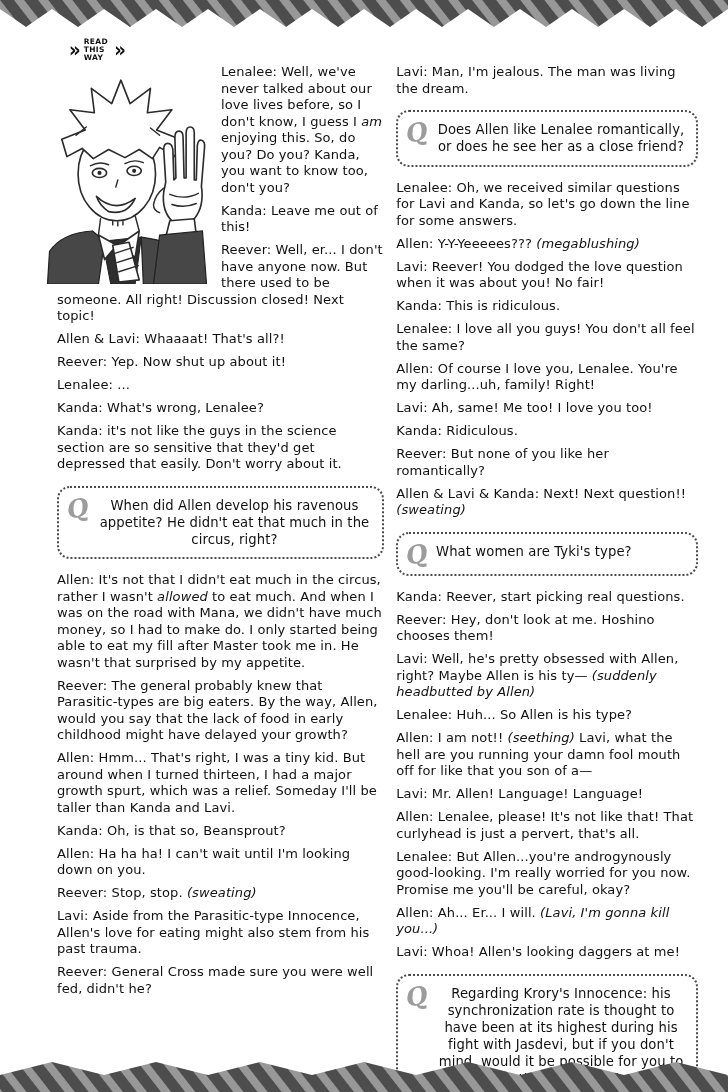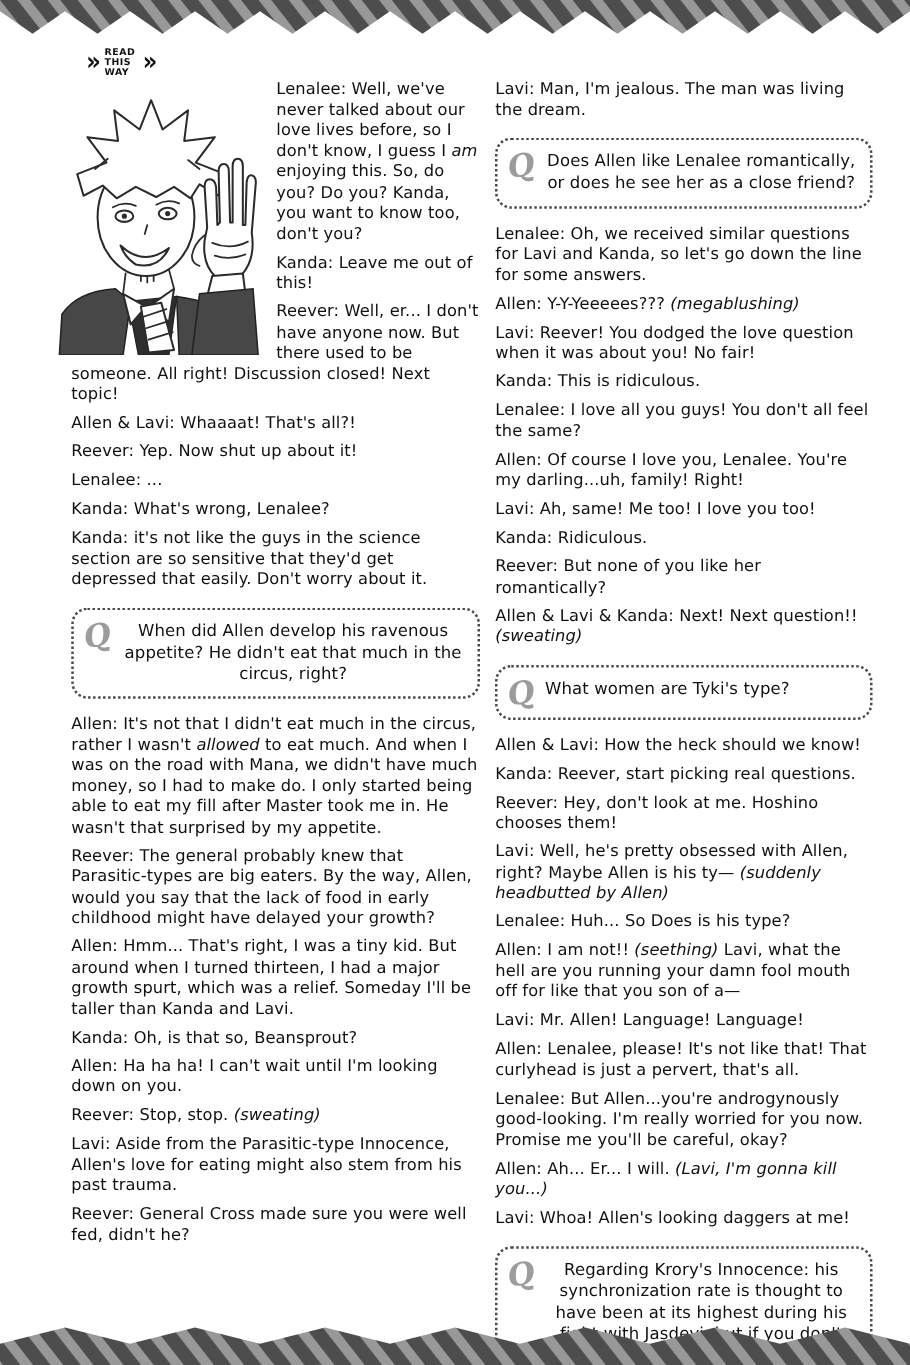--- a/index.html
+++ b/index.html
@@ -143,25 +143,24 @@
         <p class="para">Lenalee: I love all you guys! You don't all feel the same?</p>
         <p class="para">Allen: Of course I love you, Lenalee. You're my darling...uh, family! Right!</p>
         <p class="para">Lavi: Ah, same! Me too! I love you too!</p>
         <p class="para">Kanda: Ridiculous.</p>
         <p class="para">Reever: But none of you like her romantically?</p>
         <p class="para">Allen &amp; Lavi &amp; Kanda: Next! Next question!! <i>(sweating)</i></p>
         <div class="qbox">
           <span class="qicon">Q</span>
           <span class="qtext">What women are Tyki's type?</span>
         </div>
-        <p class="para">Allen &amp; Lavi: How the heck should we know!</p>
         <p class="para">Kanda: Reever, start picking real questions.</p>
         <p class="para">Reever: Hey, don't look at me. Hoshino chooses them!</p>
         <p class="para">Lavi: Well, he's pretty obsessed with Allen, right? Maybe Allen is his ty— <i>(suddenly headbutted by Allen)</i></p>
-        <p class="para">Lenalee: Huh... So Does is his type?</p>
+        <p class="para">Lenalee: Huh... So Allen is his type?</p>
         <p class="para">Allen: I am not!! <i>(seething)</i> Lavi, what the hell are you running your damn fool mouth off for like that you son of a—</p>
         <p class="para">Lavi: Mr. Allen! Language! Language!</p>
         <p class="para">Allen: Lenalee, please! It's not like that! That curlyhead is just a pervert, that's all.</p>
         <p class="para">Lenalee: But Allen...you're androgynously good-looking. I'm really worried for you now. Promise me you'll be careful, okay?</p>
         <p class="para">Allen: Ah... Er... I will. <i>(Lavi, I'm gonna kill you...)</i></p>
         <p class="para">Lavi: Whoa! Allen's looking daggers at me!</p>
         <div class="qbox">
           <span class="qicon">Q</span>
           <span class="qtext">Regarding Krory's Innocence: his synchronization rate is thought to have been at its highest during his fight with Jasdevi, but if you don't mind, would it be possible for you to share the exact number?</span>
         </div>

